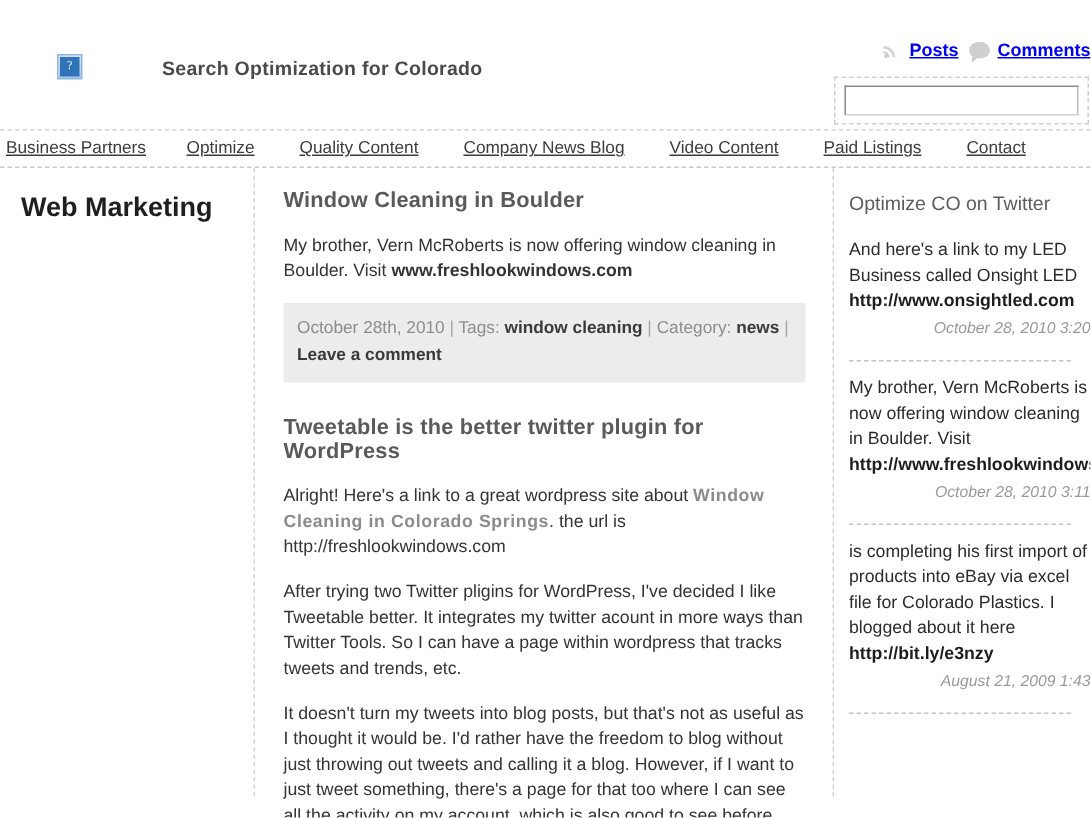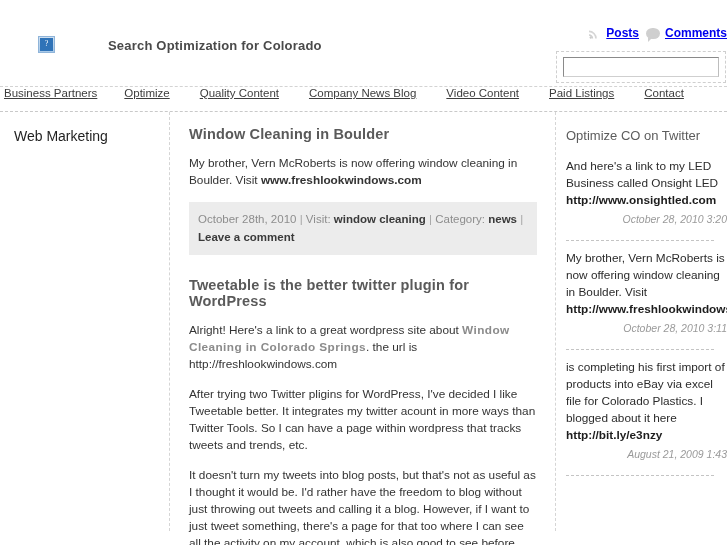--- a/index.html
+++ b/index.html
@@ -117,21 +117,21 @@
     outline: none;
   }
 
   
   #nav {
     position: relative;
     height: 26px;
     border-top: 1px dashed #d3d3d3;
     border-bottom: 1px dashed #c9c9c9;
     display: flex;
-    align-items: flex-start;
+    align-items: center;
     padding: 0 0 0 4px;
     box-sizing: border-box;
   }
   #nav .nav-item {
     font-size: 11.5px;
     color: #3d3d3d;
     white-space: nowrap;
     margin-right: 30px;
   }
   #nav .nav-item:nth-child(1) { margin-right: 27px; }
@@ -145,22 +145,22 @@
     position: absolute;
     left: 0;
     top: 0;
     width: 170px;
     height: 419px;
     box-sizing: border-box;
     border-right: 1px dashed #d5d5d5;
     padding: 16px 10px 0 14px;
   }
   #left-col .widget-title {
-    font-size: 14px;
-    font-weight: normal;
+    font-size: 18px;
+    font-weight: bold;
     color: #1f1f1f;
   }
 
   #center-col {
     position: absolute;
     left: 171px;
     top: 0;
     width: 385px;
     height: 419px;
     box-sizing: border-box;
@@ -307,21 +307,21 @@
   </div>
 
   <div id="center-col">
 
     <div>
       <h2 class="post-title">Window Cleaning in Boulder</h2>
       <div class="post-body">
         <p><span>My brother, Vern McRoberts is now offering window cleaning in Boulder. Visit </span><a class="plain-link" href="#">www.freshlookwindows.com</a></p>
       </div>
       <div class="post-meta">
-        <span>October 28th, 2010</span><span class="sep"> | </span><span>Visit:</span>
+        <span>October 28th, 2010</span><span class="sep"> | </span><span>Tags:</span>
         <a href="#">window cleaning</a><span class="sep"> | </span><span>Category:</span>
         <a href="#">news</a><span class="sep"> | </span><a href="#">Leave a comment</a>
       </div>
     </div>
 
     <div>
       <h2 class="post-title">Tweetable is the better twitter plugin for WordPress</h2>
       <div class="post-body">
         <p><span>Alright! Here's a link to a great wordpress site about </span><a class="body-link" href="#">Window Cleaning in Colorado Springs</a><span>. the url is http://freshlookwindows.com</span></p>
         <p>After trying two Twitter pligins for WordPress, I've decided I like Tweetable better.  It integrates my twitter acount in more ways than Twitter Tools.  So I can have a page within wordpress that tracks tweets and trends, etc.</p>

